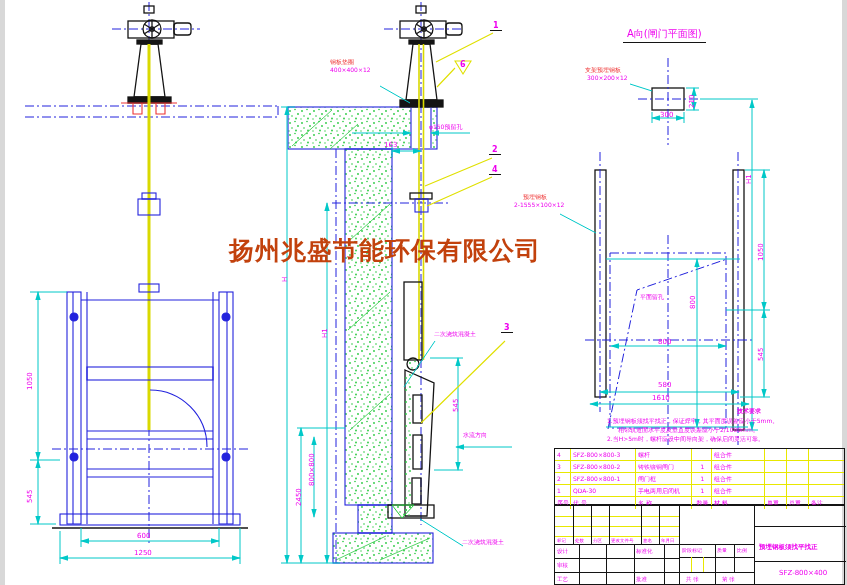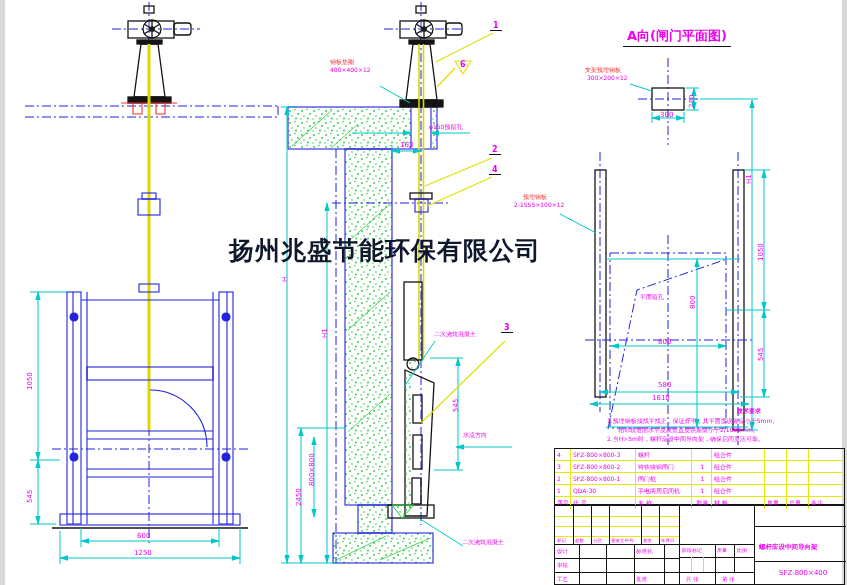--- a/index.html
+++ b/index.html
@@ -13,24 +13,24 @@
   svg .yl{stroke:#e0e000;fill:none;stroke-width:1.1;}
   svg .rd{stroke:#ee3333;fill:none;stroke-width:1.1;}
   svg .gr{stroke:#27c93f;fill:none;stroke-width:0.8;}
   .lbl{position:absolute;color:#ee00ee;font-size:7px;line-height:8px;white-space:nowrap;}
   .lbl.red{color:#ee3333;}
   .lbl.f6{font-size:6px;}
   .rot{transform:rotate(-90deg);transform-origin:0 0;}
   .callout{position:absolute;color:#ee00ee;font-size:8px;font-weight:bold;line-height:9px;
            border-bottom:1.5px solid #141414;padding:0 3px;}
   .callout.nound{border-bottom:none;padding:0;}
-  .watermark{position:absolute;left:229px;top:234px;color:#0f172a;font-size:25px;
+  .watermark{position:absolute;left:229px;top:234px;color:#c2410c;font-size:25px;
              font-weight:bold;letter-spacing:1px;}
-  .planTitle{position:absolute;left:623px;top:27px;color:#ee00ee;font-size:13px;
-             font-weight:bold;border-bottom:1.2px solid #141414;padding:0 4px 1px 4px;}
+  .planTitle{position:absolute;left:623px;top:27px;color:#ee00ee;font-size:10px;
+             font-weight:normal;border-bottom:1.2px solid #141414;padding:0 4px 1px 4px;}
   .notes{position:absolute;color:#ee00ee;font-size:6px;line-height:7px;white-space:nowrap;}
   
   .bom{position:absolute;left:554px;top:448px;width:291px;height:57px;border:1.5px solid #141414;
        box-sizing:border-box;color:#ee00ee;font-size:6px;}
   .bomrow{display:flex;height:11px;line-height:11px;border-bottom:1px solid #e8e800;}
   .bomrow.hdr{height:12px;line-height:12px;font-size:6px;border-bottom:none;}
   .bomrow span{display:block;border-right:1px solid #e8e800;overflow:hidden;white-space:nowrap;
                padding-left:2px;box-sizing:border-box;}
   .c1{width:16px;}.c2{width:65px;}.c3{width:56px;}.c4{width:20px;text-align:center;}
   .c5{width:53px;}.c6{width:22px;}.c7{width:22px;}.c8{flex:1;border-right:none!important;}
@@ -208,21 +208,21 @@
   <div class="watermark">扬州兆盛节能环保有限公司</div>
 
   <div class="lbl rot" style="left:26px;top:390px;">1050</div>
   <div class="lbl rot" style="left:26px;top:503px;">545</div>
   <div class="lbl" style="left:137px;top:532px;">600</div>
   <div class="lbl" style="left:134px;top:549px;">1250</div>
 
   <div class="lbl red f6" style="left:330px;top:58px;">钢板垫圈</div>
   <div class="lbl f6" style="left:330px;top:66px;">400×400×12</div>
   <div class="lbl f6" style="left:429px;top:123px;">φ150预留孔</div>
-  <div class="lbl" style="left:400px;top:141px;">163</div>
+  <div class="lbl" style="left:384px;top:141px;">163</div>
   <div class="callout" style="left:490px;top:21px;">1</div>
   <div class="callout" style="left:489px;top:145px;">2</div>
   <div class="callout" style="left:489px;top:165px;">4</div>
   <div class="callout" style="left:501px;top:323px;">3</div>
   <div class="callout nound" style="left:460px;top:60px;">6</div>
   <div class="lbl f6" style="left:434px;top:330px;">二次浇筑混凝土</div>
   <div class="lbl f6" style="left:462px;top:538px;">二次浇筑混凝土</div>
   <div class="lbl f6" style="left:463px;top:431px;">水流方向</div>
   <div class="lbl rot" style="left:281px;top:282px;">H</div>
   <div class="lbl rot" style="left:321px;top:338px;">H1</div>
@@ -344,16 +344,16 @@
     <div class="ty" style="left:148px;top:51px;width:1px;height:15px;"></div>
     <div class="tl" style="left:127px;top:41px;font-size:5px;">阶段标记</div>
     <div class="tl" style="left:162px;top:41px;font-size:5px;">质量</div>
     <div class="tl" style="left:182px;top:41px;font-size:5px;">比例</div>
     <div class="tl" style="left:131px;top:70px;">共 张</div>
     <div class="tl" style="left:167px;top:70px;">第 张</div>
 
     <div class="tb" style="left:199px;top:0;width:1px;height:80px;"></div>
     <div class="tb" style="left:199px;top:20px;width:92px;height:1px;"></div>
     <div class="tb" style="left:199px;top:55px;width:92px;height:1px;"></div>
-    <div class="tl" style="left:204px;top:38px;font-size:6.5px;font-weight:bold;">螺杆应设中间导向架</div>
+    <div class="tl" style="left:204px;top:38px;font-size:6.5px;font-weight:bold;">预埋钢板须找平找正</div>
     <div class="tl" style="left:224px;top:64px;font-size:7px;">SFZ-800×400</div>
   </div>
 </div>
 
 </body></html>

